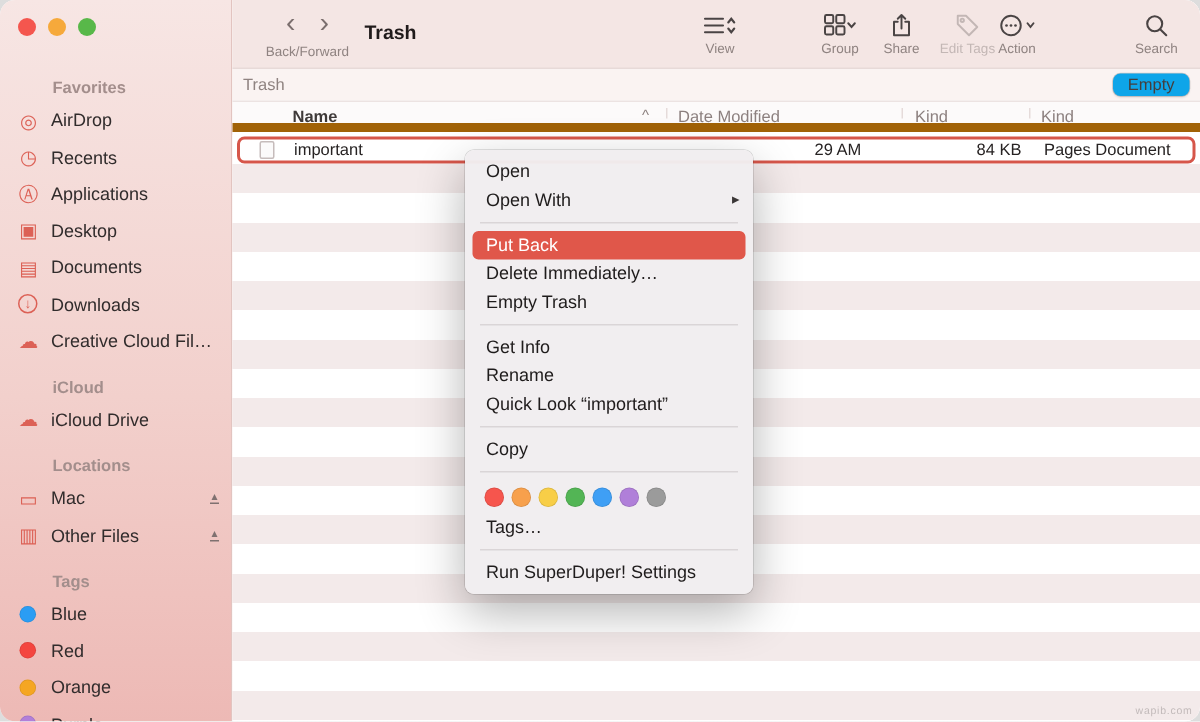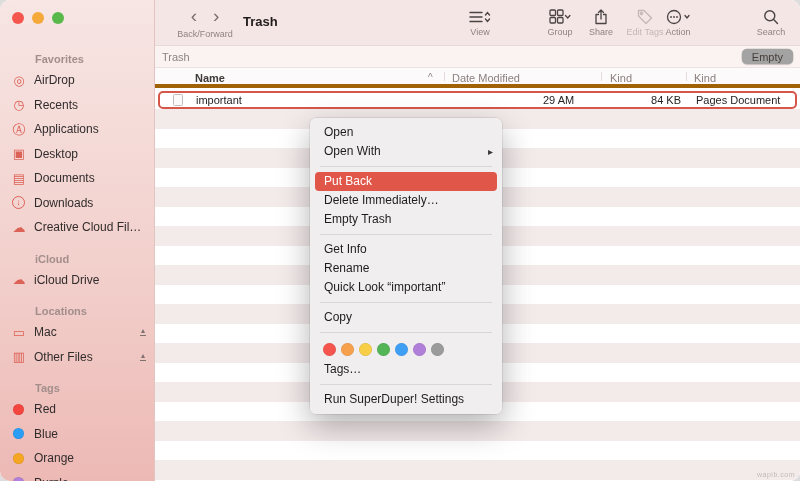--- a/index.html
+++ b/index.html
@@ -30,24 +30,24 @@
   .nav-arrows { display:flex; justify-content:center; gap:16px; height:20px; }
   .nav-arrows span { font-size:19px; line-height:18px; color:#7b6f6e; cursor:default; }
   .tool-label { font-size:9px; color:#8f8381; margin-top:2px; }
   .win-title { position:absolute; left:88px; top:14px; font-size:13px; font-weight:700; color:#201b1b; }
   .tool { position:absolute; top:8px; text-align:center; }
   .tool .ticon { height:17px; display:flex; align-items:center; justify-content:center; }
   .tool.disabled .tool-label { color:#c3b7b5; }
 
   .pathbar { position:relative; height:21px; background:#faf3f2; display:flex; align-items:center; padding:0 7px; }
   .path-loc { font-size:11px; color:#8f8381; }
-  .empty-btn { margin-left:auto; background:#a3a3a3; border:none; border-radius:5px; padding:1.5px 10px; font-size:11px; color:#453e3d;
+  .empty-btn { margin-left:auto; background:#0ea5e9; border:none; border-radius:5px; padding:1.5px 10px; font-size:11px; color:#453e3d;
     box-shadow:0 0 0 0.5px rgba(0,0,0,0.18), 0 1px 1.5px rgba(0,0,0,0.12); font-family:inherit;text-align:right; }
 
-  .colheads { position:relative; height:21px; background:#fcfafa; border-top:1px solid #ece3e2; border-bottom:4px solid #a16207;
+  .colheads { position:relative; height:21px; background:#fcfafa; border-top:1px solid #ece3e2; border-bottom:6px solid #a16207;
     font-size:11px; color:#8c807f; }
   .colheads span { position:absolute; top:3.5px; }
   .ch-name { left:40px; color:#3f3a39; font-weight:700; }
   .ch-sort { left:273px; color:#8c807f; font-size:10px; }
   .ch-date { left:297px; }
   .ch-size { left:455px; }
   .ch-kind { left:539px; }
   .ch-div { position:absolute; top:3px; bottom:3px; width:1px; background:#e5dbda; }
 
   .rows { position:absolute; left:0; right:0; top:90px; bottom:0;
@@ -57,21 +57,21 @@
   .selrow span, .selrow .doc { position:absolute; font-size:11px; color:#272323; top:1px; }
   .doc { left:13px; top:1.5px; width:10px; height:12px; background:#fbfafa; border:1px solid #c6bcbb; border-radius:1.5px; }
   .cell-name { left:36px; }
   .cell-date { left:383px; color:#3c3737; }
   .cell-size { right:114px; color:#3c3737; }
   .cell-kind { left:536px; color:#3c3737; }
 
   
   .cmenu { position:absolute; left:310px; top:100px; width:192px; background:rgba(241,237,239,0.97);
     border-radius:6px; padding:5px 0; font-size:12px; color:#1f1c1c;
-    box-shadow:0 0 0 0.5px rgba(0,0,0,0.15), 0 12px 32px rgba(0,0,0,0.3);margin-top:18px; }
+    box-shadow:0 0 0 0.5px rgba(0,0,0,0.15), 0 12px 32px rgba(0,0,0,0.3); }
   .mi { height:19px; line-height:19px; padding:0 14px; position:relative; white-space:nowrap; }
   .mi .subarrow { position:absolute; right:9px; top:0; font-size:10px; color:#3a3636; }
   .mi.highlight { background:#e0574a; color:#fff; margin:0 5px; padding:0 9px; border-radius:4px; }
   .msep { height:1px; background:rgba(70,45,45,0.13); margin:5px 10px; }
   .mcolors { display:flex; align-items:center; gap:5px; height:22px; padding:0 13px; }
   .mdot { width:13px; height:13px; border-radius:50%; box-shadow:inset 0 0 0 0.5px rgba(0,0,0,0.12); }
 
   .watermark { position:absolute; right:5px; bottom:3px; font-size:7px; color:#c2baba; letter-spacing:0.5px; }
 </style>
 </head>
@@ -131,26 +131,26 @@
         <span class="eject">▴</span>
       </div>
       <div class="side-item">
         <span class="sicon">▥</span>
         <span class="side-label">Other Files</span>
         <span class="eject">▴</span>
       </div>
 
       <div class="section-title">Tags</div>
       <div class="side-item">
+        <span class="tagdot" style="background-color: rgb(42, 157, 244);"></span>
+        <span class="side-label">Blue</span>
+      </div>
+      <div class="side-item">
         <span class="tagdot" style="background-color: rgb(244, 69, 63);"></span>
         <span class="side-label">Red</span>
-      </div>
-      <div class="side-item">
-        <span class="tagdot" style="background-color: rgb(42, 157, 244);"></span>
-        <span class="side-label">Blue</span>
       </div>
       <div class="side-item">
         <span class="tagdot" style="background-color: rgb(245, 166, 35);"></span>
         <span class="side-label">Orange</span>
       </div>
       <div class="side-item">
         <span class="tagdot" style="background-color: rgb(178, 127, 217);"></span>
         <span class="side-label">Purple</span>
       </div>
     </div>

